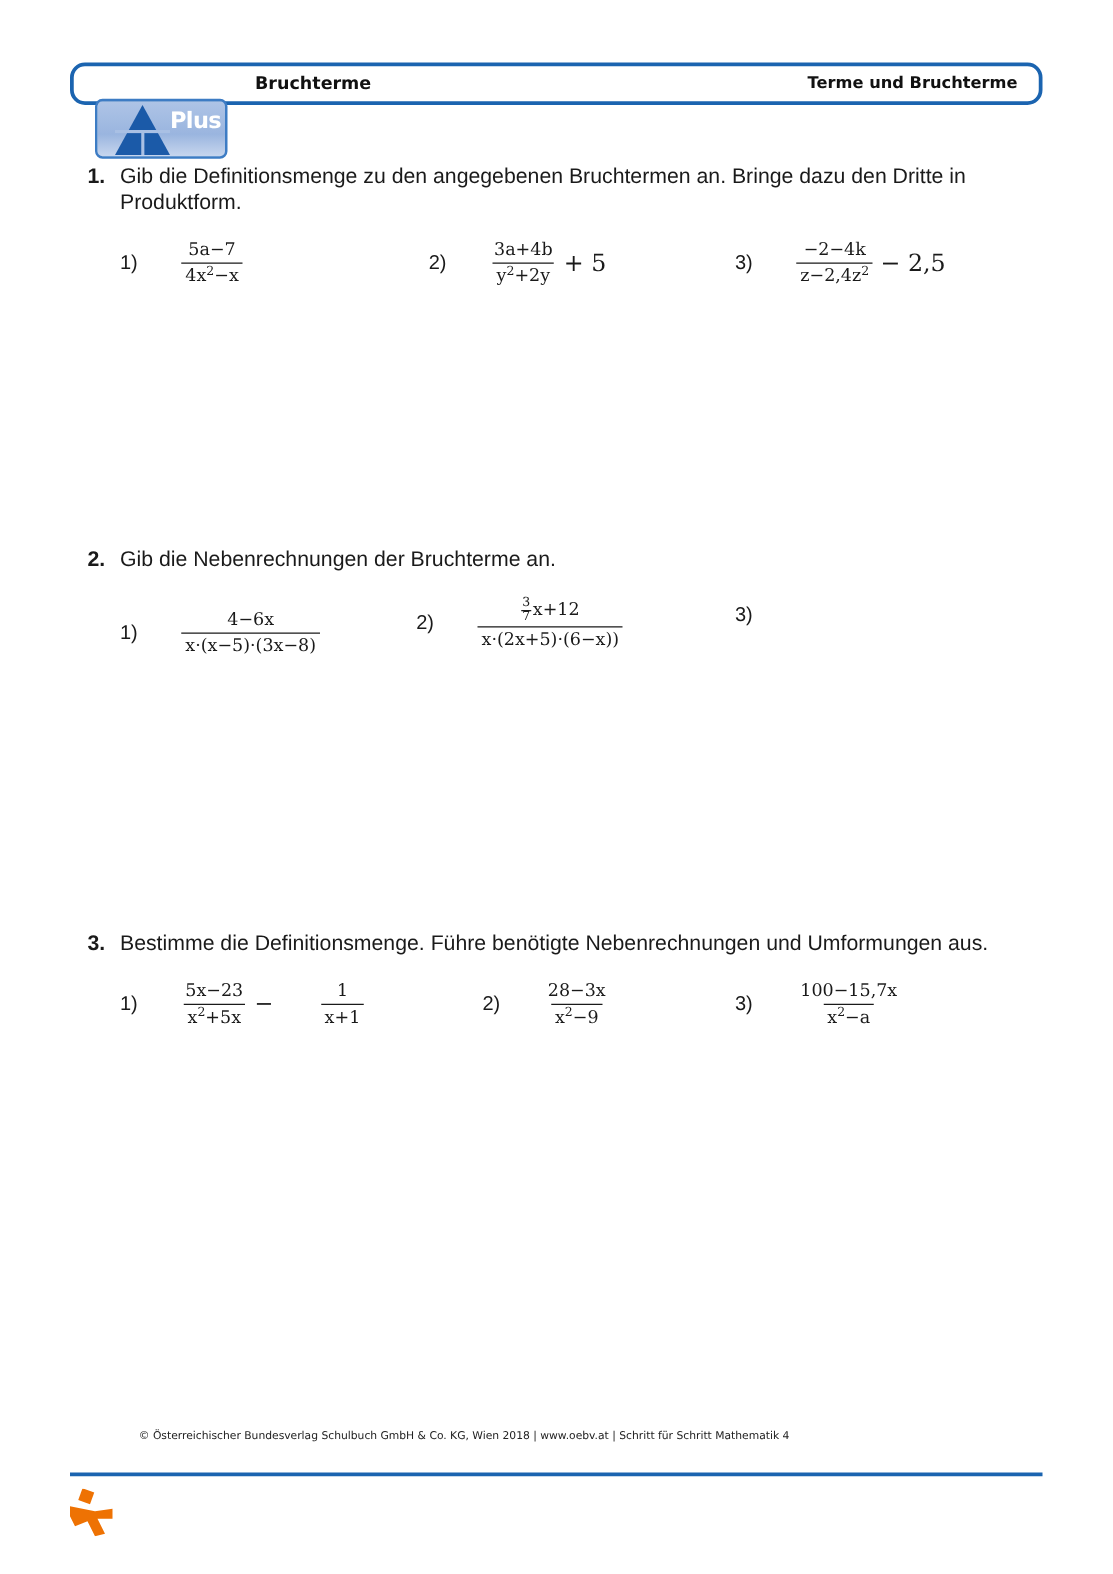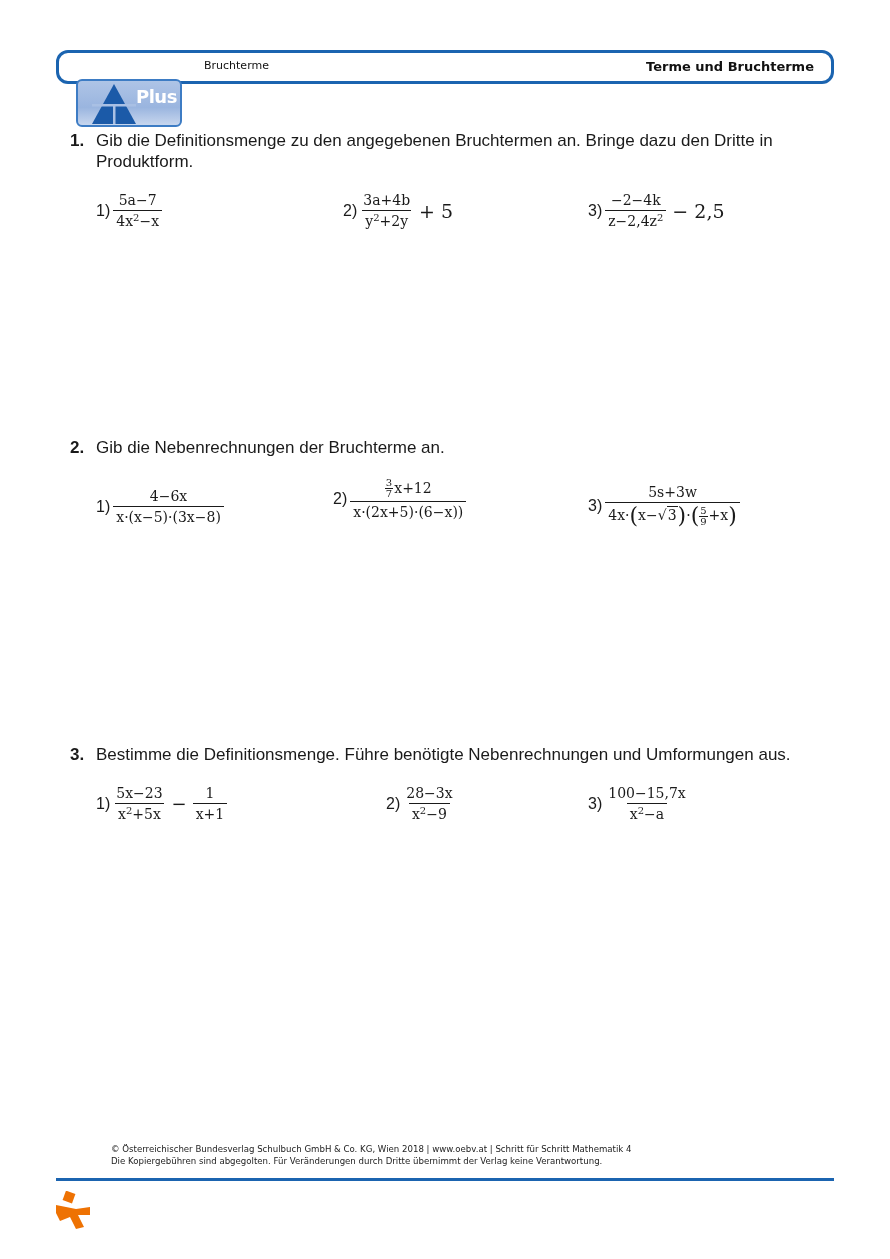--- a/index.html
+++ b/index.html
@@ -9,32 +9,32 @@
   
   .header-frame { position: absolute; left: 56px; top: 50px; width: 778px; height: 34px;
     border: 3px solid #1b64b0; border-radius: 12px; box-sizing: border-box; }
   .plus-badge { position: absolute; left: 76px; top: 43px; width: 106px; height: 48px;
     border: 2px solid #3d7cc4; border-radius: 6px; box-sizing: border-box;
     background: linear-gradient(#aec4e6 0%, #9ab5df 60%, #c7d6ee 100%); overflow: hidden; margin-top: 36px; }
   .plus-badge svg { position: absolute; left: 14px; top: 3px; }
   .plus-text { position: absolute; left: 58px; top: 5px; font-family: "DejaVu Sans", sans-serif;
     font-weight: bold; font-size: 18px; color: #ffffff; letter-spacing: -0.5px; }
   .header-left { position: absolute; left: 204px; top: 59px; font-family: "DejaVu Sans", sans-serif;
-    font-weight: normal; font-size: 11px; color: #111; }
+    font-weight: bold; font-size: 14px; color: #111; }
   .header-right { position: absolute; right: 76px; top: 59px; font-family: "DejaVu Sans", sans-serif;
     font-weight: bold; font-size: 13px; color: #111; }
 
   
   .task { position: absolute; left: 70px; width: 760px; font-size: 17px; line-height: 21px; }
   .task-num { position: absolute; left: 0; top: 0; font-weight: bold; }
   .task-text { position: absolute; left: 26px; top: 0; width: 740px; }
 
   .item { position: absolute; display: flex; align-items: center; font-size: 16px; }
   .item-label { font-family: "Liberation Sans", sans-serif; font-size: 16px; margin-right: 3px; }
-  .math { font-family: "DejaVu Serif", serif; font-size: 14px; color: #1a1a1a; }
+  .math { font-family: "DejaVu Serif", serif; font-size: 14px; color: #1a1a1a; margin-left: 32px; }
   .frac { display: inline-flex; flex-direction: column; align-items: center; vertical-align: middle; }
   .frac .num { padding: 0 3px 2px; text-align: center; white-space: nowrap; }
   .frac .den { border-top: 1.3px solid #1a1a1a; padding: 2px 3px 0; text-align: left; white-space: nowrap; }
   .suffix { font-family: "DejaVu Serif", serif; font-size: 19px; margin-left: 6px; }
   .op { font-family: "DejaVu Serif", serif; font-size: 18px; margin: 0 6px; }
   sup { font-size: 10px; line-height: 0; vertical-align: 5px; }
   .mini-frac { display: inline-flex; flex-direction: column; align-items: center; vertical-align: middle;
     font-size: 10px; line-height: 10px; margin-right: 1px; }
   .mini-frac .n { padding: 0 1px; }
   .mini-frac .d { border-top: 1px solid #1a1a1a; padding: 0 1px; }
@@ -109,29 +109,20 @@
       <span class="mini-frac">
         <span class="n">3</span>
         <span class="d">7</span>
       </span><span>x+12</span>
     </span>
     <span class="den">x·(2x+5)·(6−x))</span>
   </span>
 </div>
 <div class="item" style="left:588px; top:484px;">
   <span class="item-label">3)</span>
-  <span class="frac math">
-    <span class="num">5s+3w</span>
-    <span class="den">
-      <span>4x·</span><span class="big-paren">(</span><span>x−</span><span class="sqrt">√<span class="rad">3</span></span><span class="big-paren">)</span><span>·</span><span class="big-paren">(</span><span class="mini-frac">
-          <span class="n">5</span>
-          <span class="d">9</span>
-        </span><span>+x</span><span class="big-paren">)</span>
-    </span>
-  </span>
 </div>
 
 <div class="task" style="top:744px;">
   <span class="task-num">3.</span>
   <span class="task-text">Bestimme die Definitionsmenge. Führe benötigte Nebenrechnungen und Umformungen aus.</span>
 </div>
 <div class="item" style="left:96px; top:785px;">
   <span class="item-label">1)</span>
   <span class="frac math">
     <span class="num">5x−23</span>
@@ -158,14 +149,13 @@
   </span>
 </div>
 
 <div class="footer-line"></div>
 <svg class="footer-logo" width="38" height="38" viewBox="0 0 38 38">
   <rect x="10" y="1" width="10" height="10" fill="#ee7203" transform="rotate(20 15 6)"></rect>
   <polygon points="2,14 22,18 36,16 36,24 24,24 30,36 22,38 16,26 6,30 2,22" fill="#ee7203"></polygon>
 </svg>
 <div class="footer-text">
   <div>© Österreichischer Bundesverlag Schulbuch GmbH &amp; Co. KG, Wien 2018 | www.oebv.at | Schritt für Schritt Mathematik 4</div>
-  <div>Die Kopiergebühren sind abgegolten. Für Veränderungen durch Dritte übernimmt der Verlag keine Verantwortung.</div>
 </div>
 
 </body></html>

